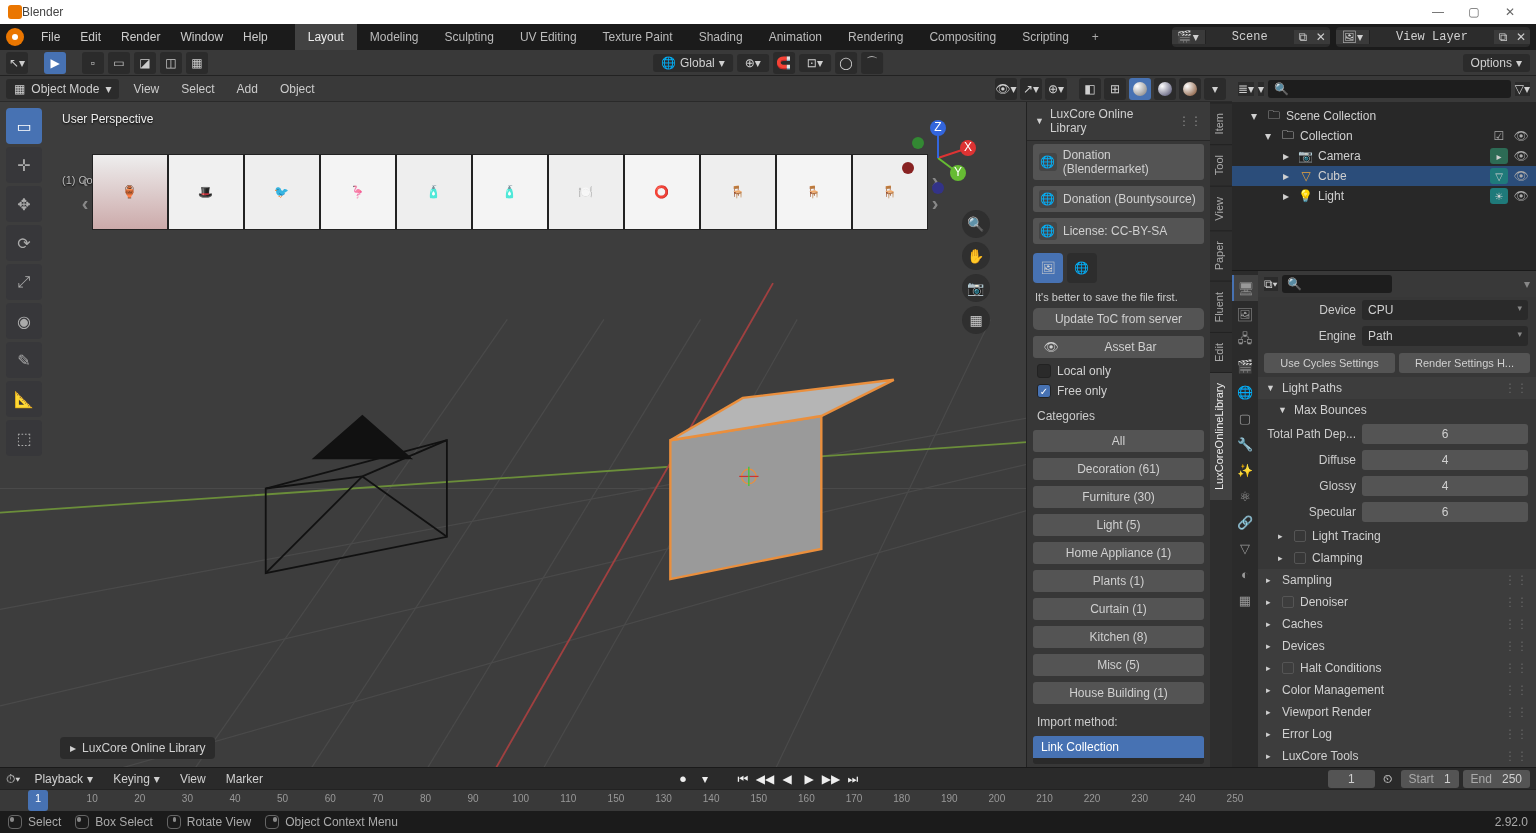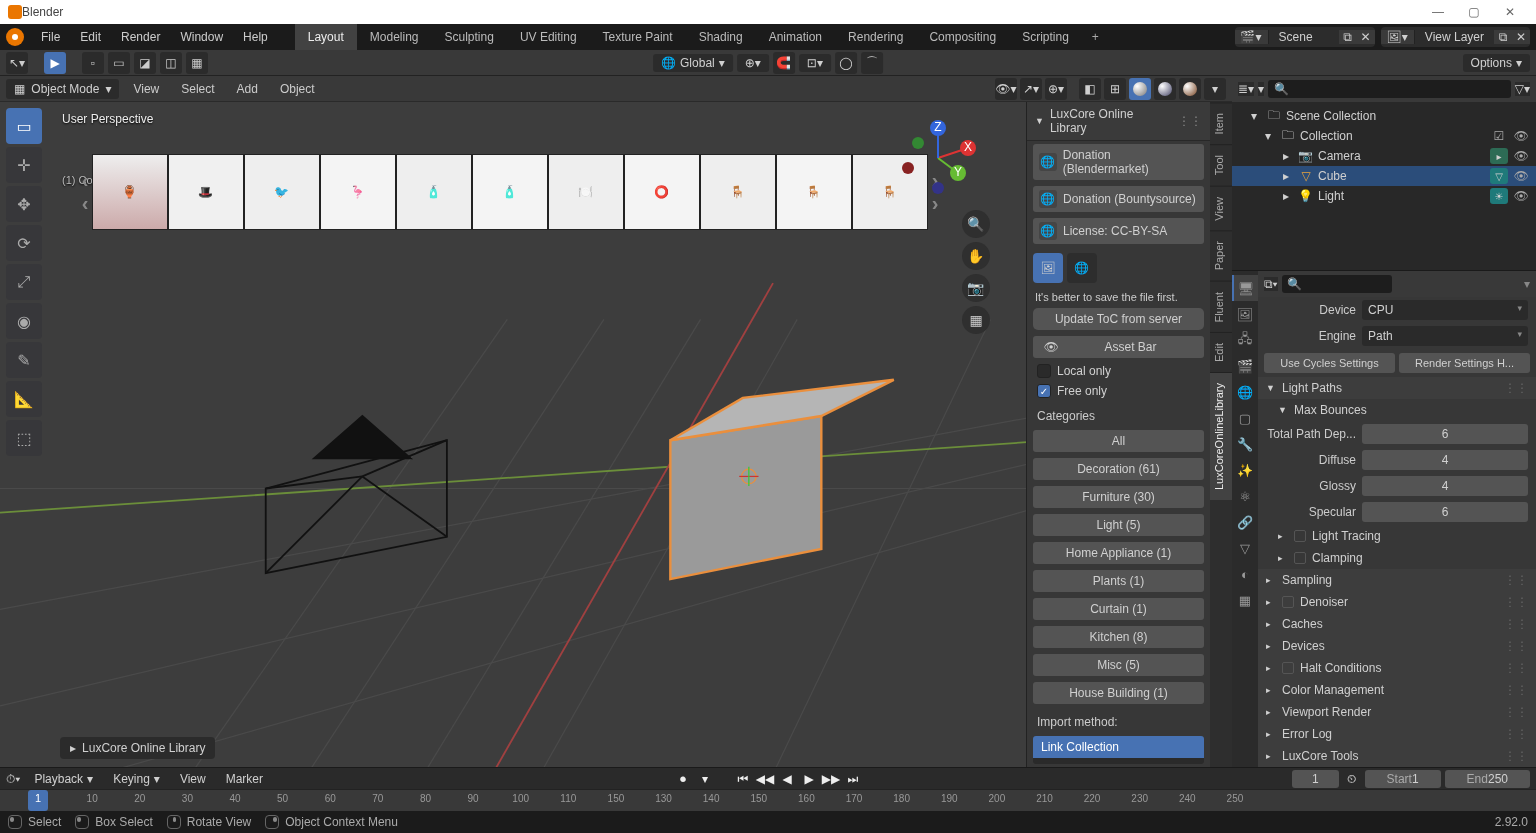--- a/index.html
+++ b/index.html
@@ -16,21 +16,21 @@
 .menubar .blender-logo { width: 18px; height: 18px; background: #ea7600; border-radius: 50%; margin-right: 6px; display:flex; align-items:center; justify-content:center;}
 .menubar .blender-logo span { width:6px; height:6px; background:#fff; border-radius:50%;}
 .menubar .mitem { padding: 4px 9px; color: #ccc; cursor: pointer; border-radius: 3px; }
 .workspaces { display: flex; align-items: center; margin-left: 16px; height: 26px; }
 .workspaces .ws { padding: 0 13px; height: 26px; display:flex; align-items:center; color: #bbb; cursor: pointer; }
 .workspaces .ws.active { background: #424242; color: #eee; }
 .workspaces .plus { padding: 0 10px; color: #aaa; }
 .menubar .right { margin-left: auto; display: flex; align-items: center; gap: 6px; }
 .scenefield { display:flex; align-items:center; background:#2c2c2c; border-radius:4px; overflow:hidden; height:20px;}
 .scenefield .lbl { padding:0 6px; background:#3a3a3a; border-right:1px solid #222;}
-.scenefield .tx { padding:0 10px; min-width:70px;}
+.scenefield .tx { padding:0 26px; min-width:70px;font-family:Liberation Mono, monospace;}
 .scenefield .btn { width:18px; text-align:center; background:#3a3a3a;}
 
 
 .secbar { height: 26px; background: #393939; display:flex; align-items:center; padding: 0 6px; gap:4px; border-bottom:1px solid #222;}
 .secbar .iconbtn { width:22px; height:22px; background:#2b2b2b; border-radius:3px; display:flex; align-items:center; justify-content:center; color:#ccc;}
 .secbar .iconbtn.active { background:#4772b3; color:#fff;}
 .secbar .sep { width:8px;}
 .secbar .centergrp { position:absolute; left:50%; transform:translateX(-50%); display:flex; align-items:center; gap:4px;}
 .secbar .pill { background:#2b2b2b; padding:2px 8px; border-radius:3px; display:flex; align-items:center; gap:4px;}
 .secbar .rightgrp { margin-left:auto; display:flex; align-items:center; gap:4px;}
@@ -140,21 +140,21 @@
 .collhdr .chk2 { width:12px; height:12px; border:1px solid #555; border-radius:2px;}
 
 
 .timeline { height:22px; background:#2a2a2a; display:flex; align-items:center; padding:0 6px; gap:8px; border-top:1px solid #1a1a1a;}
 .timeline .dd { padding:2px 6px; display:flex; align-items:center; gap:4px;}
 .timeline .centergrp { position:absolute; left:50%; transform:translateX(-50%); display:flex; gap:4px;}
 .playbtn { width:18px; height:18px; display:flex; align-items:center; justify-content:center; color:#eee; border-radius:3px;}
 .timeline .rightgrp { margin-left:auto; display:flex; align-items:center; gap:4px;}
 .framefield { background:#545454; padding:2px 20px; border-radius:3px;}
 .rangef { display:flex; align-items:center; gap:4px;}
-.rangef .f { background:#545454; padding:2px 22px; border-radius:3px; display:flex; }
+.rangef .f { background:#545454; padding:2px 8px; border-radius:3px; display:flex; gap:10px;}
 .rangef .f span:first-child{color:#aaa;}
 
 .frameruler { height:22px; background:#393939; position:relative; border-top:1px solid #222;}
 .frameruler .marker { position:absolute; top:0; bottom:0; background:#4772b3; color:#fff; padding:2px 7px; border-radius:3px; font-size:11px;}
 .frameruler .tick { position:absolute; top:3px; color:#999; font-size:10px; transform:translateX(-50%);}
 
 
 .statusbar { height:22px; background:#1b1b1b; display:flex; align-items:center; padding:0 8px; gap:14px; color:#aaa; font-size:11px;}
 .statusbar .grp { display:flex; align-items:center; gap:6px;}
 .statusbar .mouse { width:14px; height:14px; border:1px solid #666; border-radius:4px; position:relative;}

